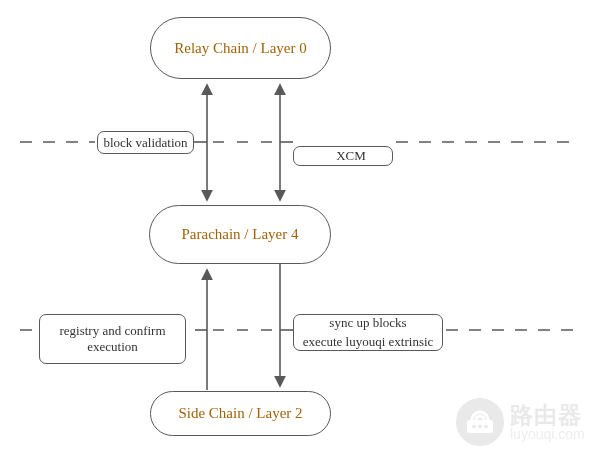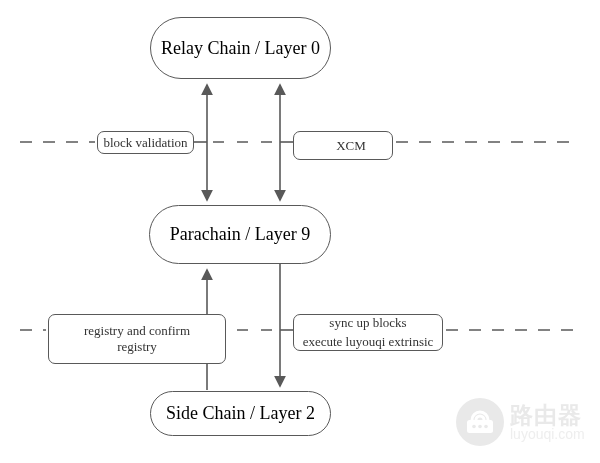--- a/index.html
+++ b/index.html
@@ -18,26 +18,26 @@
   #wires {
     position: absolute;
     left: 0; top: 0;
     width: 600px; height: 463px;
   }
   .node {
     position: absolute;
     box-sizing: border-box;
     background: #ffffff;
     border: 1.6px solid #595959;
-    color: #000000;
+    color: #a16207;
     display: flex;
     align-items: center;
     justify-content: center;
     text-align: center;
-    font-size: 18px;
+    font-size: 15px;
   }
   .stadium { border-radius: 32px; }
   .labelbox {
     position: absolute;
     box-sizing: border-box;
     background: #ffffff;
     border: 1.6px solid #595959;
     border-radius: 7px;
     color: #333333;
     display: flex;
@@ -46,22 +46,22 @@
     justify-content: center;
     text-align: center;
     font-size: 13px;
     line-height: 16px;
   }
   
   #relay      { left: 150px; top: 17px;  width: 181px; height: 62px; }
   #parachain  { left: 149px; top: 205px; width: 182px; height: 59px; }
   #sidechain  { left: 150px; top: 391px; width: 181px; height: 45px; }
   #blockval   { left: 97px;  top: 131px; width: 97px;  height: 23px; }
-  #xcm        { left: 293px; top: 131px; width: 100px; height: 29px; padding-left: 16px; }
-  #registry   { left: 48px;  top: 314px; width: 178px; height: 50px; }
+  #xcm        { left: 293px; top: 146px; width: 100px; height: 20px; padding-left: 16px; }
+  #registry   { left: 39px;  top: 314px; width: 147px; height: 50px; }
   #sync       { left: 293px; top: 314px; width: 150px; height: 37px; justify-content: space-between; }
   
   #watermark {
     position: absolute;
     left: 456px; top: 396px;
     width: 140px; height: 52px;
     display: flex;
     align-items: center;
     font-family: "Liberation Sans", sans-serif;
   }
@@ -121,38 +121,38 @@
 
     <line x1="207" y1="390" x2="207" y2="270" stroke="#595959" stroke-width="1.6" marker-end="url(#arr)"></line>
     <line x1="280" y1="264" x2="280" y2="386" stroke="#595959" stroke-width="1.6" marker-end="url(#arr)"></line>
   </svg>
 
   <div id="relay" class="node stadium">
     <span>Relay Chain / Layer 0</span>
   </div>
 
   <div id="parachain" class="node stadium">
-    <span>Parachain / Layer 9</span>
+    <span>Parachain / Layer 4</span>
   </div>
 
   <div id="sidechain" class="node stadium">
     <span>Side Chain / Layer 2</span>
   </div>
 
   <div id="blockval" class="labelbox">
     <span>block validation</span>
   </div>
 
   <div id="xcm" class="labelbox">
     <span>XCM</span>
   </div>
 
   <div id="registry" class="labelbox">
     <span>registry and confirm</span>
-    <span>registry</span>
+    <span>execution</span>
   </div>
 
   <div id="sync" class="labelbox">
     <span>sync up blocks</span>
     <span>execute luyouqi extrinsic</span>
   </div>
 
   <div id="watermark">
     <div id="wm-badge">
       <svg width="34" height="30" viewBox="0 0 34 30">

